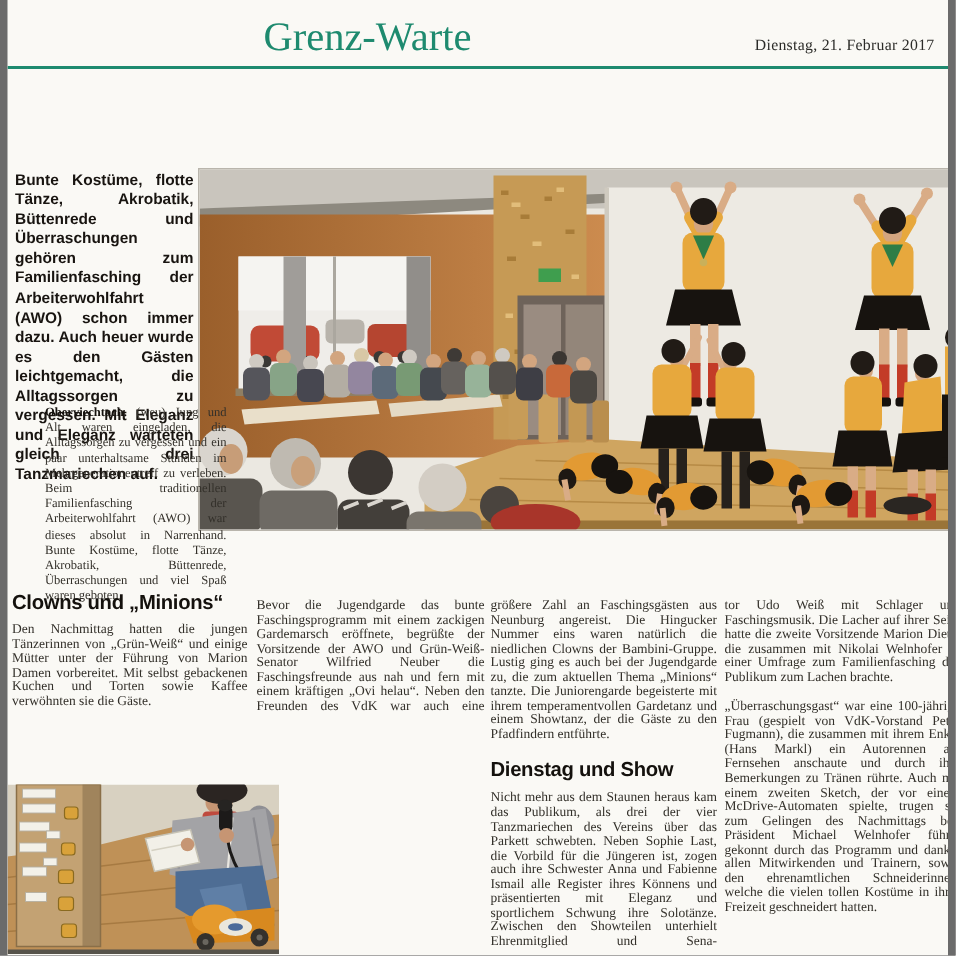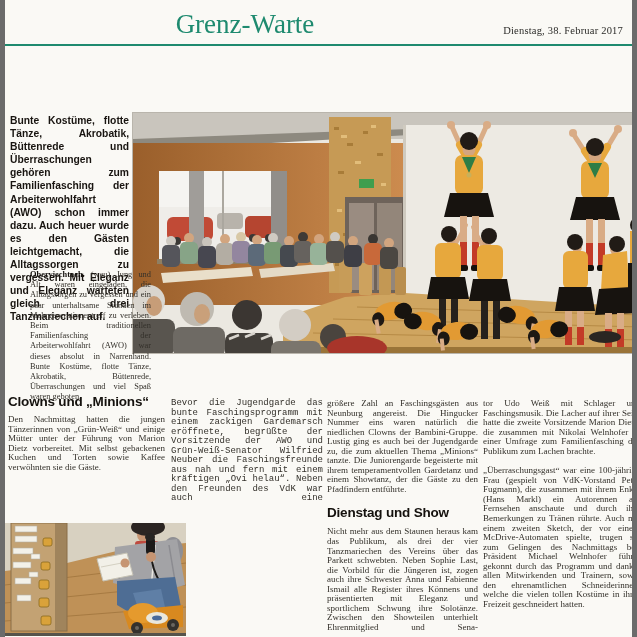--- a/index.html
+++ b/index.html
@@ -31,21 +31,21 @@
     font-size:10.3px;line-height:13.1px;text-align:justify;color:#181410;
   }
   .bodytext{font-size:9px;line-height:9.55px;text-align:justify;color:#33302a;margin:0;}
   .runon{text-align-last:justify;}
   .intro{
     position:absolute;left:5px;top:270px;width:121px;
     font-size:8.4px;line-height:10.2px;text-align:justify;color:#33302a;margin-left:20px;
   }
   .intro b{color:#14110d;}
   .colA{position:absolute;left:3px;top:394px;width:157px;}
-  .colB{position:absolute;left:166px;top:399px;width:152px;font-family:Liberation Mono, monospace;}
+  .colB{position:absolute;left:166px;top:399px;width:152px;}
   .colC{position:absolute;left:322px;top:399px;width:151px;height:238px;overflow:hidden;}
   .colD{position:absolute;left:478px;top:399px;width:157px;height:238px;overflow:hidden;}
   .colD p + p{margin-top:10px;}
   .subhead{
     margin:0 0 6px 0;font-family:"Liberation Sans",sans-serif;
     font-size:13.5px;font-weight:bold;color:#14110d;letter-spacing:-.2px;
   }
   .colC .subhead{margin:11px 0 7px 0;}
   
   .photo-main{position:absolute;left:128px;top:113px;width:509px;height:240px;margin:0;outline:1px solid #b9b5ac;}
@@ -62,21 +62,21 @@
     font-family:"Liberation Sans",sans-serif;font-weight:bold;
     font-size:10.4px;line-height:12.9px;color:#181410;
   }
 </style>
 </head>
 <body>
 
 <div class="page">
 
   <div class="m-name">Grenz-Warte</div>
-  <div class="m-date">Dienstag, 38. Februar 2017</div>
+  <div class="m-date">Dienstag, 21. Februar 2017</div>
   <div class="m-rule"></div>
 
 
   <div class="lead">Bunte Kostüme, flotte Tänze, Akrobatik, Büttenrede und Überraschungen gehören zum Familienfasching der Arbeiterwohlfahrt (AWO) schon immer dazu. Auch heuer wurde es den Gästen leichtgemacht, die Alltagssorgen zu vergessen. Mit Eleganz und Eleganz warteten gleich drei Tanzmariechen auf.</div>
 
   <figure class="photo-main">
     <svg width="509" height="240" viewBox="0 0 509 240">
       <defs>
         <linearGradient id="ow" x1="0" y1="0" x2="1" y2="0">
           <stop offset="0" stop-color="#9a5f2b"></stop>
@@ -304,21 +304,21 @@
     </svg>
   </figure>
 
 
   <div class="intro">
     <b>Oberviechtach.</b><span> (weu) Jung und Alt waren eingeladen, die Alltagssorgen zu vergessen und ein paar unterhaltsame Stunden im Mehrgenerationentreff zu verleben. Beim traditionellen Familienfasching der Arbeiterwohlfahrt (AWO) war dieses absolut in Narrenhand. Bunte Kostüme, flotte Tänze, Akrobatik, Büttenrede, Überraschungen und viel Spaß waren geboten.</span>
   </div>
 
   <div class="colA">
     <h3 class="subhead">Clowns und „Minions“</h3>
-    <p class="bodytext">Den Nachmittag hatten die jungen Tänzerinnen von „Grün-Weiß“ und einige Mütter unter der Führung von Marion Dietz vorbereitet. Mit selbst gebackenen Kuchen und Torten sowie Kaffee verwöhnten sie die Gäste.</p>
+    <p class="bodytext">Den Nachmittag hatten die jungen Tänzerinnen von „Grün-Weiß“ und einige Mütter unter der Führung von Marion Damen vorbereitet. Mit selbst gebackenen Kuchen und Torten sowie Kaffee verwöhnten sie die Gäste.</p>
   </div>
 
   <div class="colB">
     <p class="bodytext runon">Bevor die Jugendgarde das bunte Faschingsprogramm mit einem zackigen Gardemarsch eröffnete, begrüßte der Vorsitzende der AWO und Grün-Weiß-Senator Wilfried Neuber die Faschingsfreunde aus nah und fern mit einem kräftigen „Ovi helau“. Neben den Freunden des VdK war auch eine</p>
   </div>
 
   <div class="colC">
     <p class="bodytext">größere Zahl an Faschingsgästen aus Neunburg angereist. Die Hingucker Nummer eins waren natürlich die niedlichen Clowns der Bambini-Gruppe. Lustig ging es auch bei der Jugendgarde zu, die zum aktuellen Thema „Minions“ tanzte. Die Juniorengarde begeisterte mit ihrem temperamentvollen Gardetanz und einem Showtanz, der die Gäste zu den Pfadfindern entführte.</p>
     <h3 class="subhead">Dienstag und Show</h3>
     <p class="bodytext runon">Nicht mehr aus dem Staunen heraus kam das Publikum, als drei der vier Tanzmariechen des Vereins über das Parkett schwebten. Neben Sophie Last, die Vorbild für die Jüngeren ist, zogen auch ihre Schwester Anna und Fabienne Ismail alle Register ihres Könnens und präsentierten mit Eleganz und sportlichem Schwung ihre Solotänze. Zwischen den Showteilen unterhielt Ehrenmitglied und Sena-</p>

